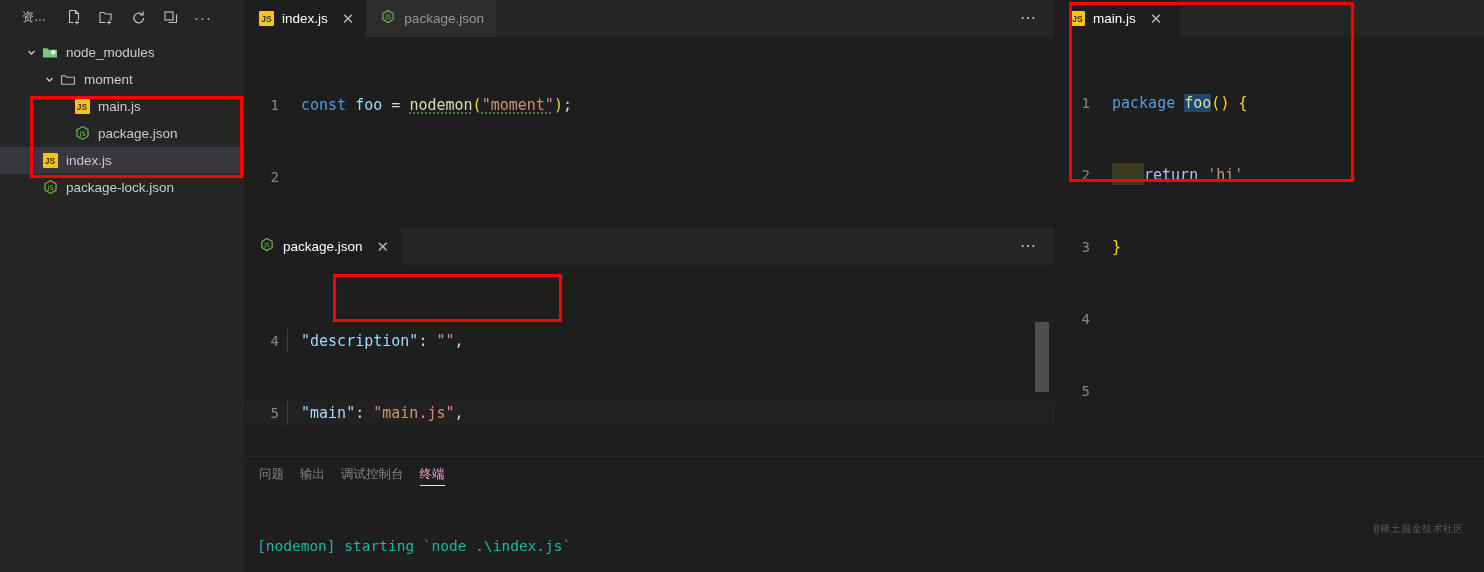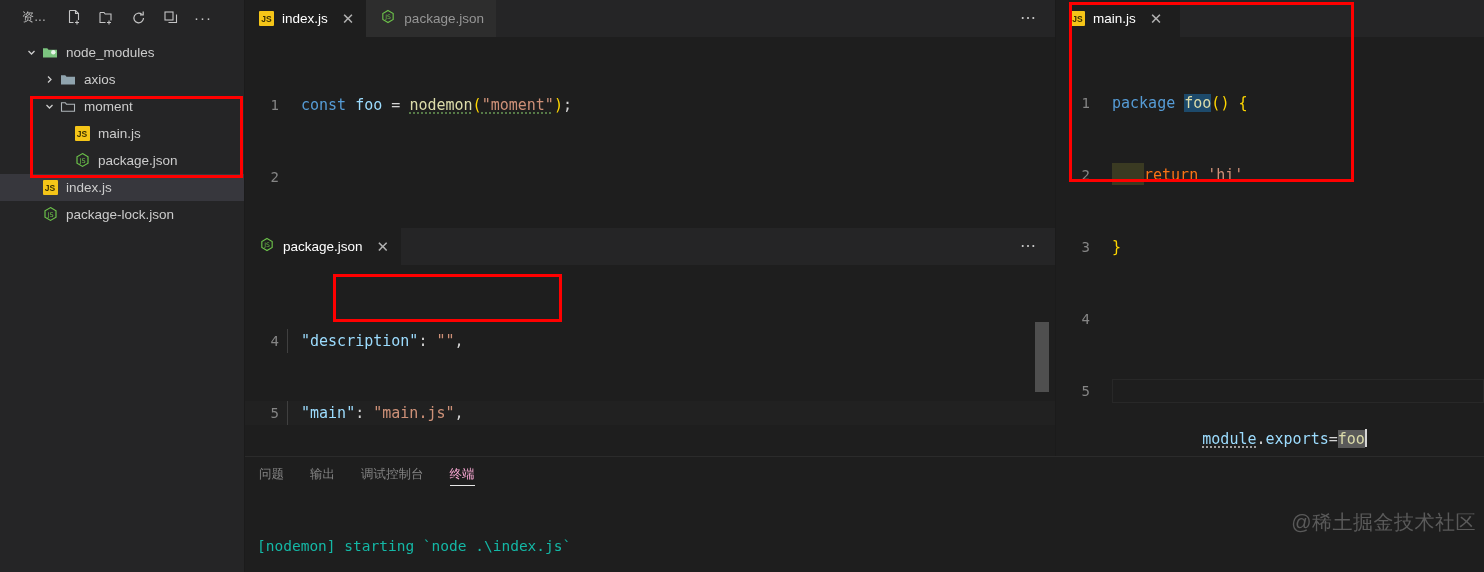--- a/index.html
+++ b/index.html
@@ -80,21 +80,21 @@
   .cline { display: flex; height: 24px; position: relative; }
   .lnum {
     width: 56px; flex: none; text-align: right; padding-right: 22px;
     color: #858585; font-family: "DejaVu Sans Mono", monospace; font-size: 14px;
     line-height: 24px;
   }
   .ctext { flex: 1; line-height: 24px; position: relative; }
 
   
   .kw   { color: #569cd6; }
-  .kw2  { color: #f97316; }
+  .kw2  { color: #c4b5fd; }
   .fn   { color: #dcdcaa; }
   .var  { color: #9cdcfe; }
   .str  { color: #ce9178; }
   .pun  { color: #d4d4d4; }
   .paren1 { color: #ffd700; }
   .paren2 { color: #da70d6; }
   .prop { color: #9cdcfe; }
   .squiggle {
     text-decoration: underline; text-decoration-style: dotted;
     text-decoration-color: #6a9955; text-underline-offset: 3px;
@@ -133,41 +133,41 @@
     position: absolute; left: 1055px; top: 0; width: 429px; height: 456px;
     background: #1e1e1e; border-left: 1px solid #1b1b1b;
   }
   .right-tabbar { display: flex; height: 37px; background: #252526; }
 
   
   .panel {
     position: absolute; left: 245px; top: 456px; width: 1239px; height: 116px;
     background: #1e1e1e; border-top: 1px solid #2b2b2b;
   }
-  .panel-tabs { display: flex; align-items: center; height: 35px; padding-left: 14px; gap: 26px; }
+  .panel-tabs { display: flex; align-items: center; height: 35px; padding-left: 14px; gap: 16px; }
   .ptab {
     font-size: 12.5px; color: #848484; height: 35px; display: flex;
     align-items: center; position: relative; white-space: nowrap;
   }
   .ptab.active { color: #f9a8d4; }
   .ptab.active::after {
     content: ""; position: absolute; left: 0; right: 0; bottom: 6px;
     height: 1px; background: #e7e7e7;
   }
   .term {
     padding-left: 12px; padding-top: 4px;
     font-family: "DejaVu Sans Mono", "Liberation Mono", monospace;
     font-size: 14.5px; line-height: 20px; white-space: pre;
   }
   .t-green { color: #14b8a6; }
 
   .watermark {
-    position: absolute; right: 8px; bottom: 36px;
-    color: #5a5a5a; font-size: 20px; letter-spacing: .5px;
-    font-family: Liberation Sans, sans-serif;
+    position: absolute; right: 20px; bottom: 36px;
+    color: #5a5a5a; font-size: 10px; letter-spacing: .5px;
+    font-family: Liberation Mono, monospace;
   }
 </style>
 </head>
 <body>
 
 <div class="app">
 
   <div class="sidebar">
     <div class="sidebar-header">
       <span class="sb-title">资...</span>
@@ -216,33 +216,20 @@
         </span>
         <span class="ficon">
           <svg width="16" height="16" viewBox="0 0 16 16">
               <path d="M1 3.2h4.3l1.2 1.6H15v7.6H1z" fill="#7cc47f"></path>
               <circle cx="11.3" cy="7.2" r="2.2" fill="#e8f5e9"></circle>
             </svg>
         </span>
         <span class="label">node_modules</span>
       </div>
 
-      <div class="row" style="padding-left:40px;">
-        <span class="twisty">
-          <svg width="11" height="11" viewBox="0 0 11 11" fill="none" stroke="#cccccc" stroke-width="1.3">
-              <path d="M4 2.5l3 3-3 3"></path>
-            </svg>
-        </span>
-        <span class="ficon">
-          <svg width="16" height="16" viewBox="0 0 16 16">
-              <path d="M1 3.2h4.3l1.2 1.6H15v7.6H1z" fill="#90a4ae"></path>
-            </svg>
-        </span>
-        <span class="label">axios</span>
-      </div>
 
       <div class="row" style="padding-left:40px;">
         <span class="twisty">
           <svg width="11" height="11" viewBox="0 0 11 11" fill="none" stroke="#cccccc" stroke-width="1.3">
               <path d="M2.5 4l3 3 3-3"></path>
             </svg>
         </span>
         <span class="ficon">
           <svg width="16" height="16" viewBox="0 0 16 16" fill="none" stroke="#b0b6ba" stroke-width="1.1">
               <path d="M1.5 12.3V3.7h3.8l1.1 1.5h8.1v7.1z"></path>
@@ -398,23 +385,20 @@
       <div class="cline">
         <span class="lnum">3</span>
         <span class="ctext"><span class="paren1">}</span></span>
       </div>
       <div class="cline">
         <span class="lnum">4</span>
         <span class="ctext"></span>
       </div>
       <div class="cline">
         <span class="lnum">5</span>
-        <span class="ctext">
-          <span class="curline-border"></span>
-          <span class="var squiggle-b">module</span><span class="pun">.</span><span class="var">exports</span><span class="pun">=</span><span class="fn selhl">foo</span><span class="cursor"></span></span>
       </div>
     </div>
 
     <div class="redbox" style="left:13px; top:2px; width:285px; height:180px;"></div>
   </div>
 
   <div class="panel">
     <div class="panel-tabs">
       <div class="ptab">
         <span>问题</span>

